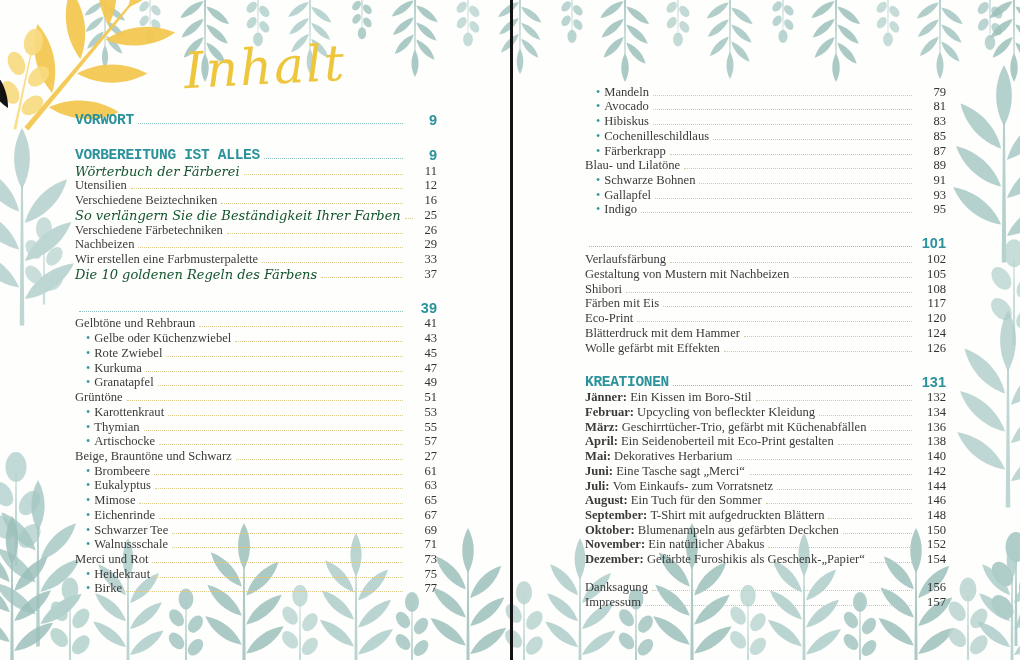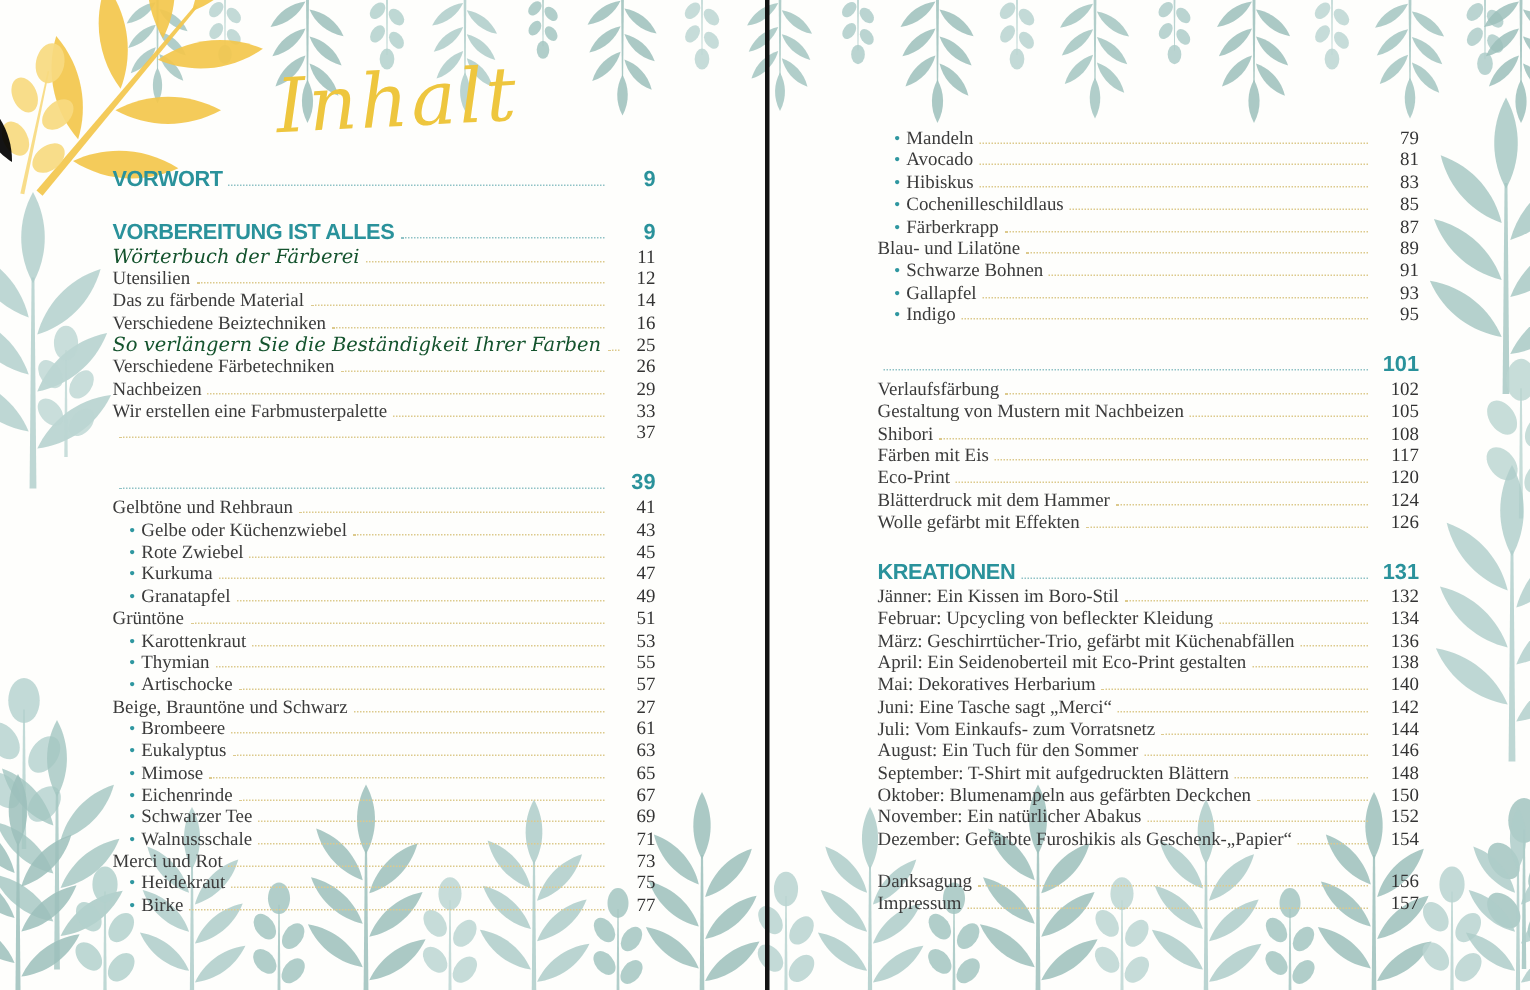--- a/index.html
+++ b/index.html
@@ -25,35 +25,35 @@
   #right-col{left:585px;top:84px;width:361px;}
 
   .row{display:flex;align-items:flex-end;height:14.72px;white-space:nowrap;}
   .spacer{height:13px;}
   .label{font-size:12.6px;color:#3b3b3b;line-height:13px;}
   .leader{flex:1 1 auto;border-bottom:1.5px dotted #dcc98c;margin:0 4px 3px 4px;min-width:8px;}
   .page{width:30px;text-align:right;font-size:12.6px;color:#333;line-height:13px;}
 
   .row.section{height:21px;margin-top:1px;}
   .row.section .label{
-    font-family:Liberation Sans, sans-serif;font-weight:700;font-size:14.5px;
+    font-family:Liberation Mono, monospace;font-weight:700;font-size:14.5px;
     color:#2a929b;letter-spacing:-0.3px;line-height:15px;
   }
   .row.section .page{
     font-family:"Liberation Sans", sans-serif;font-weight:700;font-size:14.5px;
     color:#2a929b;line-height:15px;
   }
   .row.section .leader{border-bottom:1.5px dotted #8fc2c5;margin-bottom:4px;}
 
   .row.script .label{
     font-family:"DejaVu Serif", serif;font-style:italic;
     color:#14532d;font-size:13px;
   }
   .row.chapter .label{font-weight:400;}
-  .row.month .label b{font-weight:400;}
+  .row.month .label b{font-weight:700;}
   .row.bullet{padding-left:11px;}
   .dot{color:#2f97a0;margin-right:4px;font-size:12px;line-height:13px;}
 </style>
 </head>
 <body>
 
 <svg id="decor" width="1020" height="660" viewBox="0 0 1020 660" xmlns="http://www.w3.org/2000/svg">
   <defs>
     <path id="lf" d="M0,0 C5,-9 6,-21 0,-32 C-6,-21 -5,-9 0,0 Z"></path>
     <g id="br">
@@ -161,25 +161,20 @@
       <span class="label">Wörterbuch der Färberei</span>
       <span class="leader"></span>
       <span class="page">11</span>
     </div>
     <div class="row entry">
       <span class="label">Utensilien</span>
       <span class="leader"></span>
       <span class="page">12</span>
     </div>
     <div class="row entry">
-      <span class="label">Das zu färbende Material</span>
-      <span class="leader"></span>
-      <span class="page">14</span>
-    </div>
-    <div class="row entry">
       <span class="label">Verschiedene Beiztechniken</span>
       <span class="leader"></span>
       <span class="page">16</span>
     </div>
     <div class="row script">
       <span class="label">So verlängern Sie die Beständigkeit Ihrer Farben</span>
       <span class="leader"></span>
       <span class="page">25</span>
     </div>
     <div class="row entry">
@@ -191,20 +186,21 @@
       <span class="label">Nachbeizen</span>
       <span class="leader"></span>
       <span class="page">29</span>
     </div>
     <div class="row entry">
       <span class="label">Wir erstellen eine Farbmusterpalette</span>
       <span class="leader"></span>
       <span class="page">33</span>
     </div>
     <div class="row script">
+      <span class="label">Die 10 goldenen Regeln des Färbens</span>
       <span class="leader"></span>
       <span class="page">37</span>
     </div>
     <div class="spacer"></div>
     <div class="row section">
       <span class="leader"></span>
       <span class="page">39</span>
     </div>
     <div class="row chapter">
       <span class="label">Gelbtöne und Rehbraun</span>

